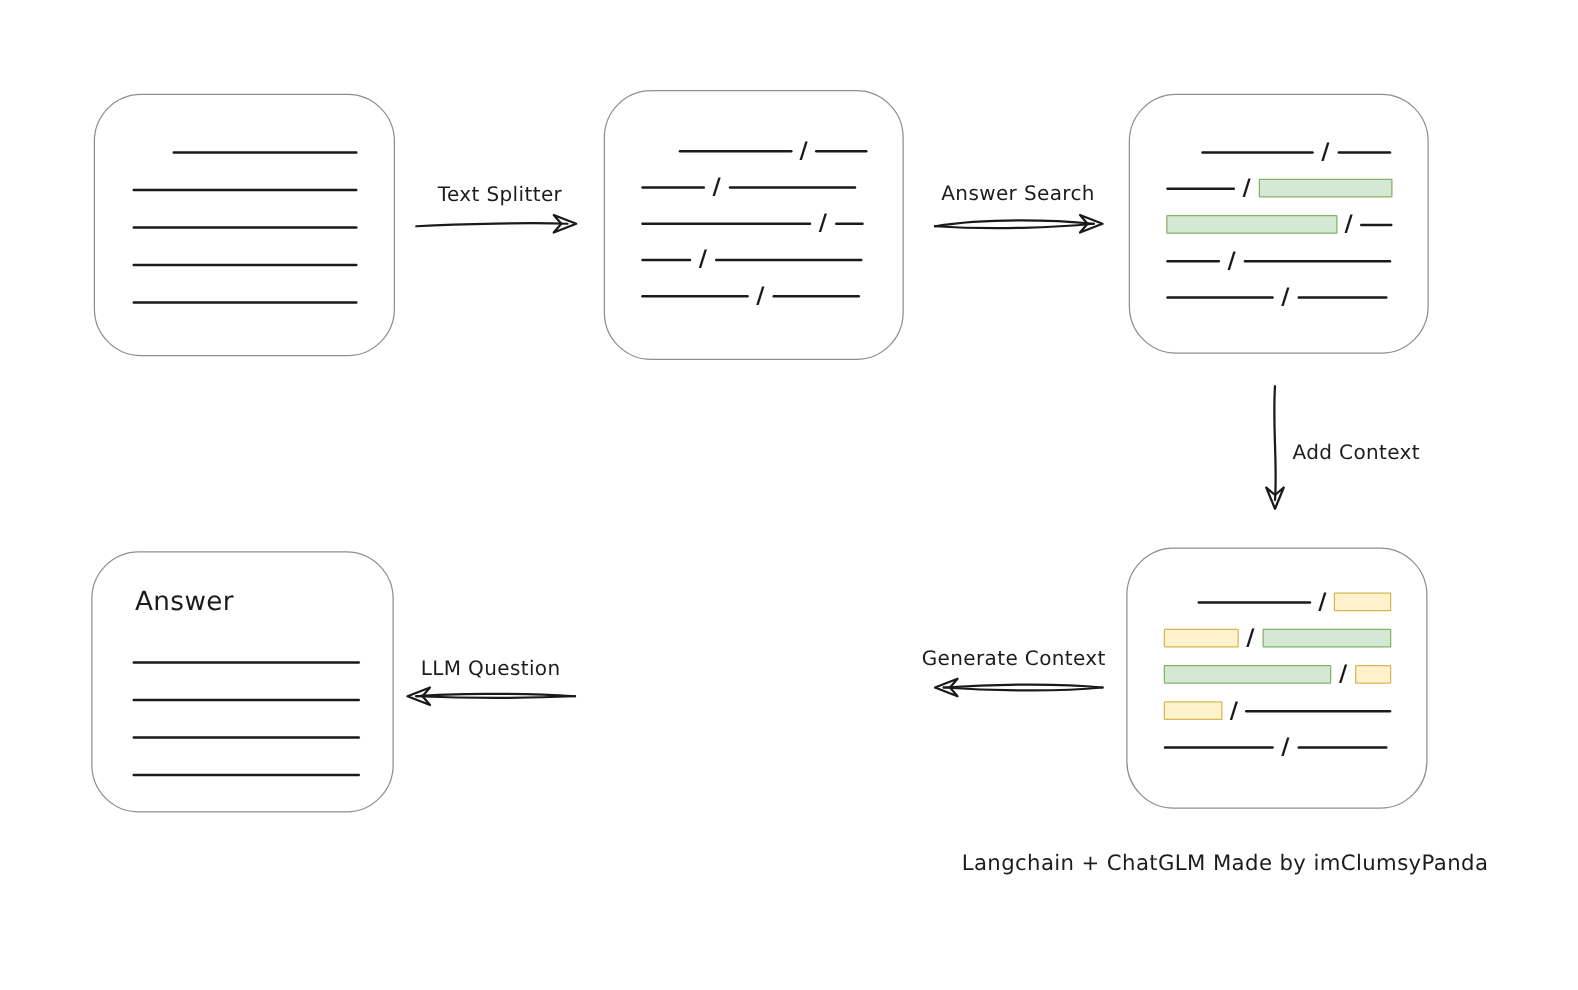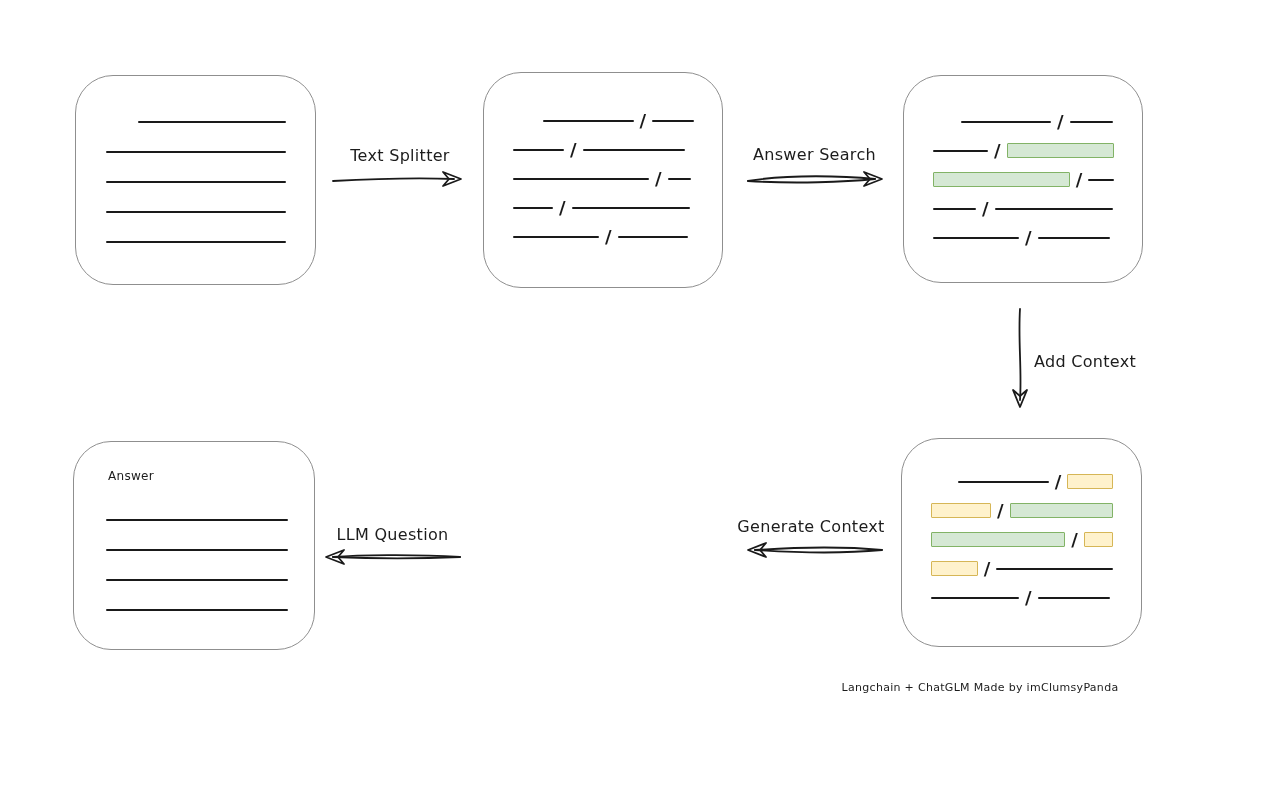--- a/index.html
+++ b/index.html
@@ -23,26 +23,26 @@
   .seg-slash {
     font-size:18px; line-height:1; margin:0 6px -1px 6px;
     font-weight:bold; color:var(--line,#1a1a1a);
   }
   .seg-bar { height:15px; margin-bottom:1px; border:1.5px solid; box-sizing:border-box; border-radius:1px; }
   .bar-green  { background:var(--green-fill,#d5e8d4);  border-color:var(--green-border,#82b366); }
   .bar-yellow { background:var(--yellow-fill,#fff2cc); border-color:var(--yellow-border,#d6b656); }
   .bar-red    { background:var(--red-fill,#f8cecc);    border-color:var(--red-border,#b85450); }
   
   .pbar { height:15px; border:1.5px solid; box-sizing:border-box; border-radius:1px; margin-bottom:15px; }
-  .box-label { font-size:12px; font-weight:500; letter-spacing:0.3px; }
+  .box-label { font-size:21px; font-weight:500; letter-spacing:0.3px; }
   
   .arrow-label { position:absolute; font-size:16px; letter-spacing:0.3px; text-align:center; white-space:nowrap; }
   .arrow-svg { position:absolute; overflow:visible; }
   .arrow-svg path { stroke:var(--line,#1a1a1a); stroke-width:1.8; fill:none; stroke-linecap:round; stroke-linejoin:round; }
-  .caption { position:absolute; font-size:11px; letter-spacing:0.3px; text-align:center; white-space:nowrap; }
+  .caption { position:absolute; font-size:17px; letter-spacing:0.3px; text-align:center; white-space:nowrap; }
 </style>
 </head>
 <body>
 
 <div class="canvas">
 
   <div class="node" style="left:75px; top:75px; width:241px; height:210px; padding:24px 28px 0 30px;">
     <div class="rows doc-rows">
         <div class="chunk-row">
           <div class="seg-gap" style="width: 32px;"></div>

